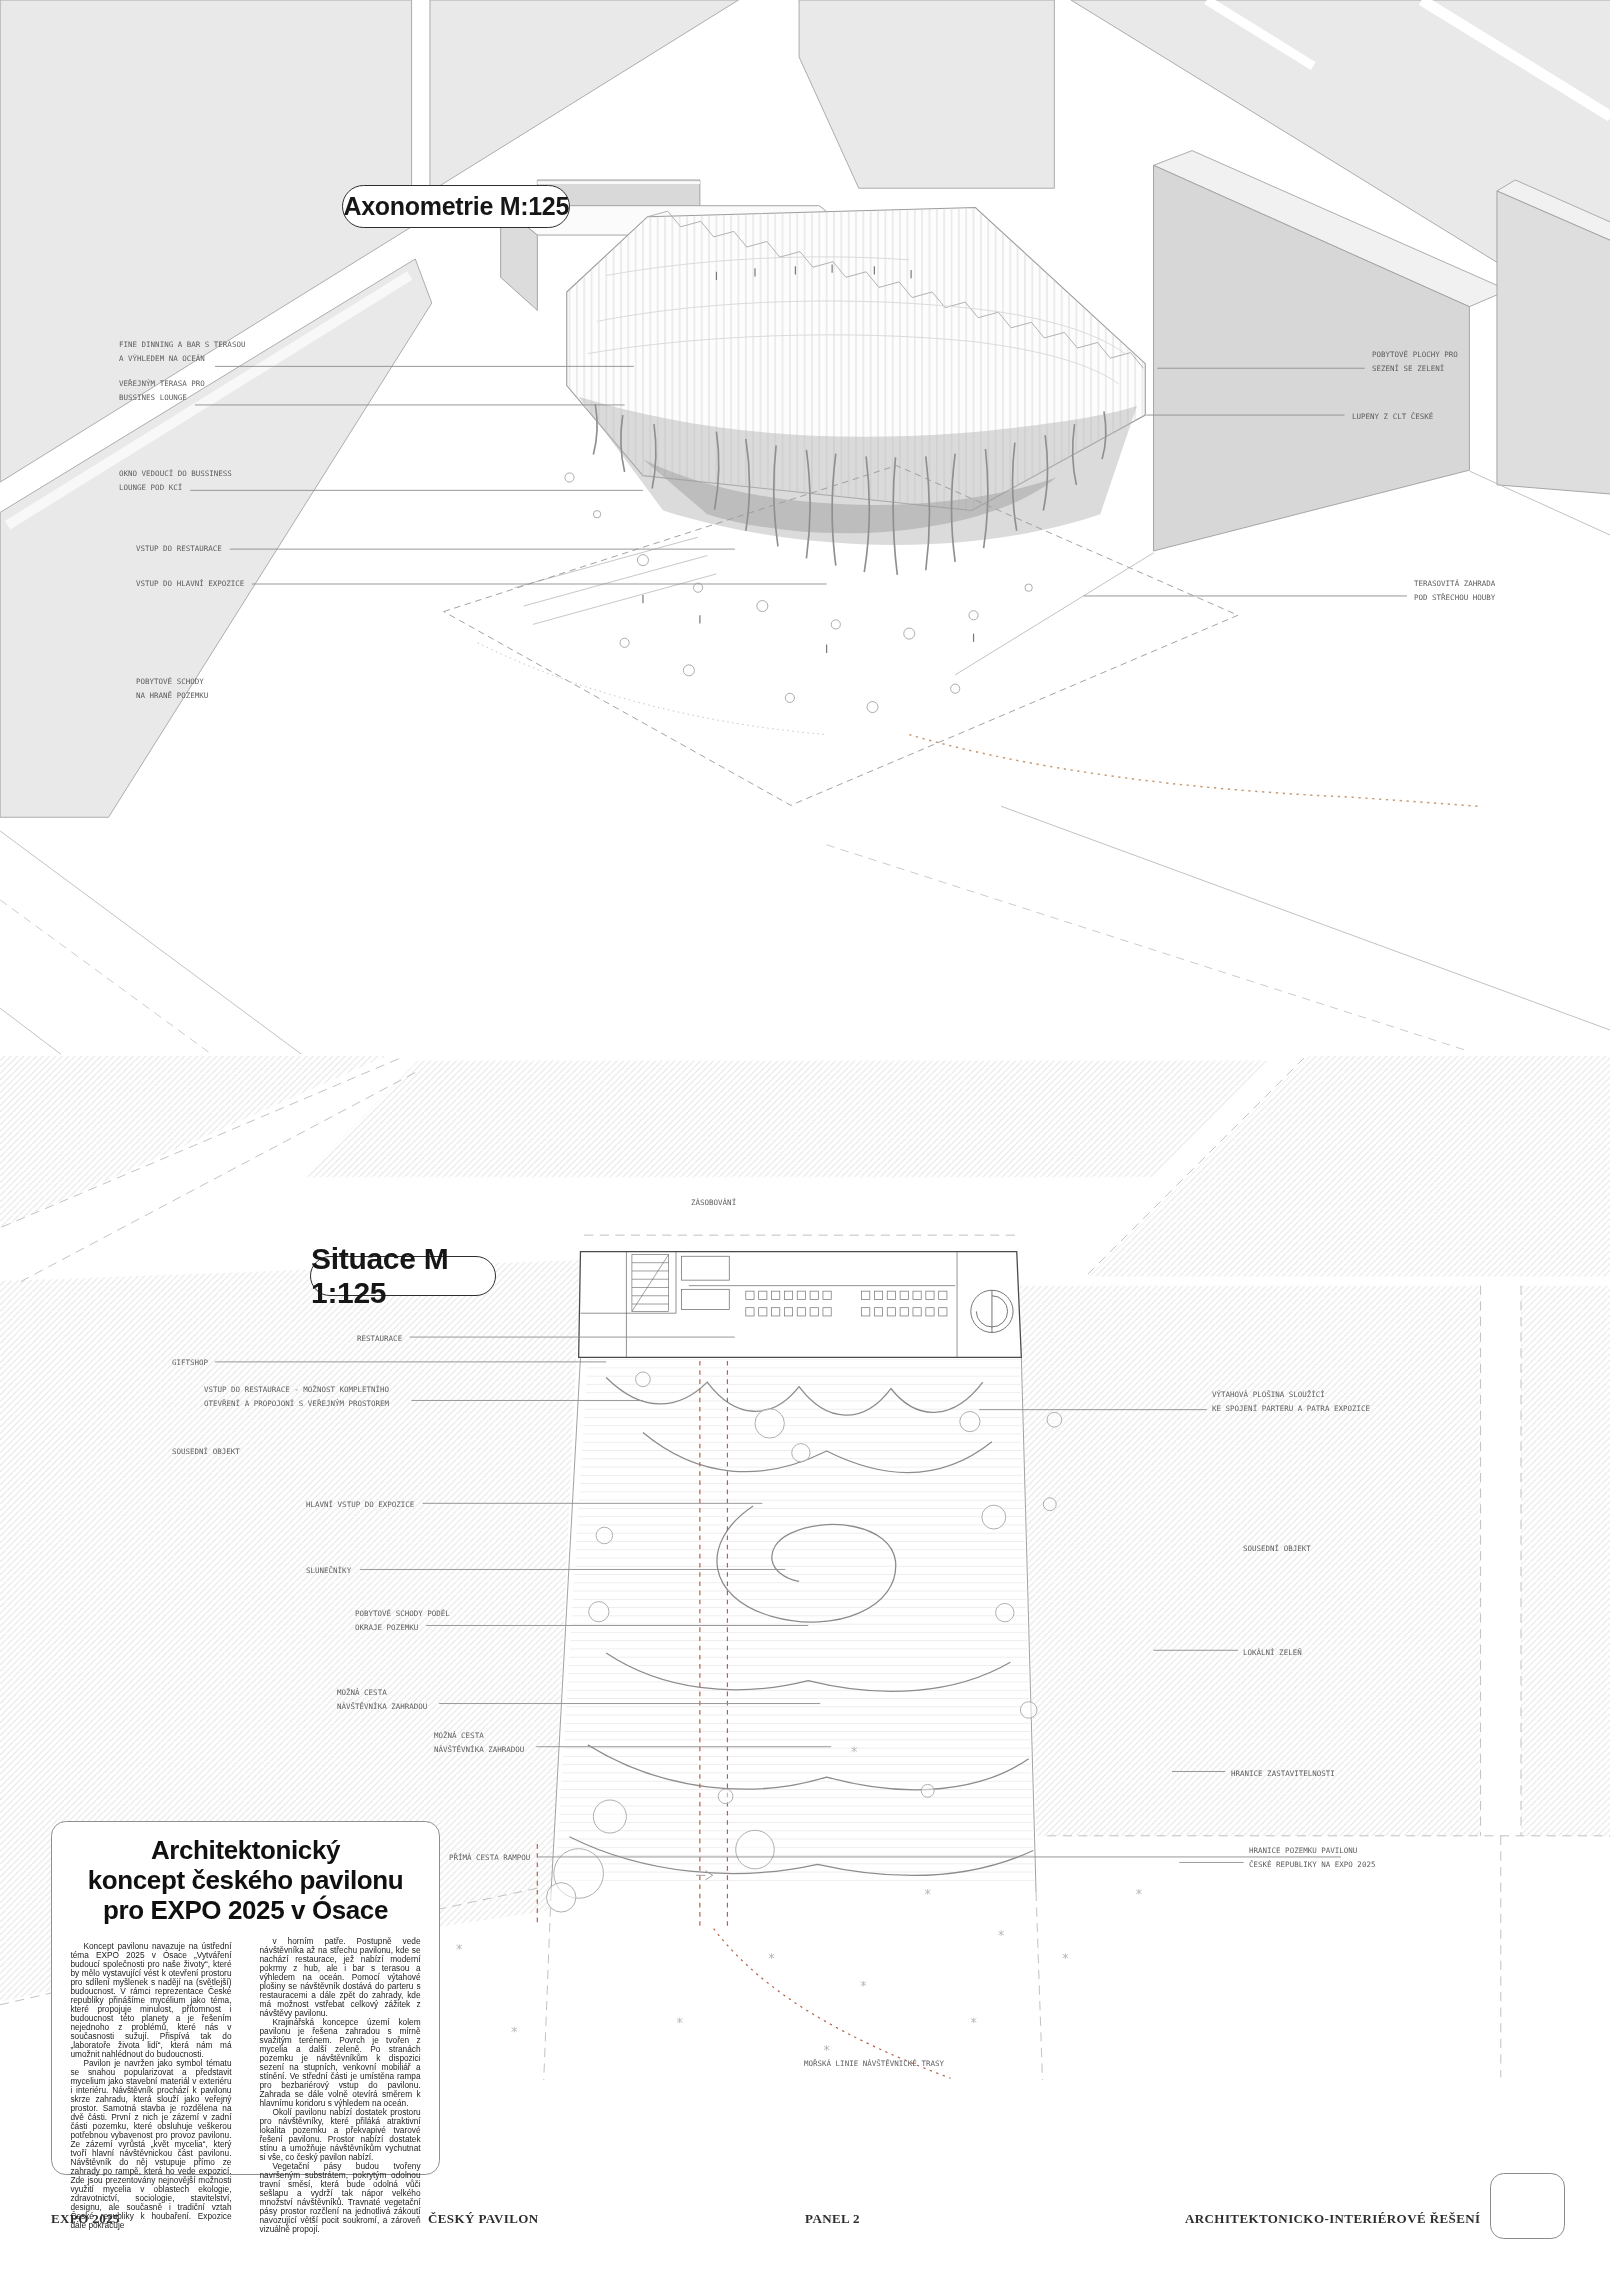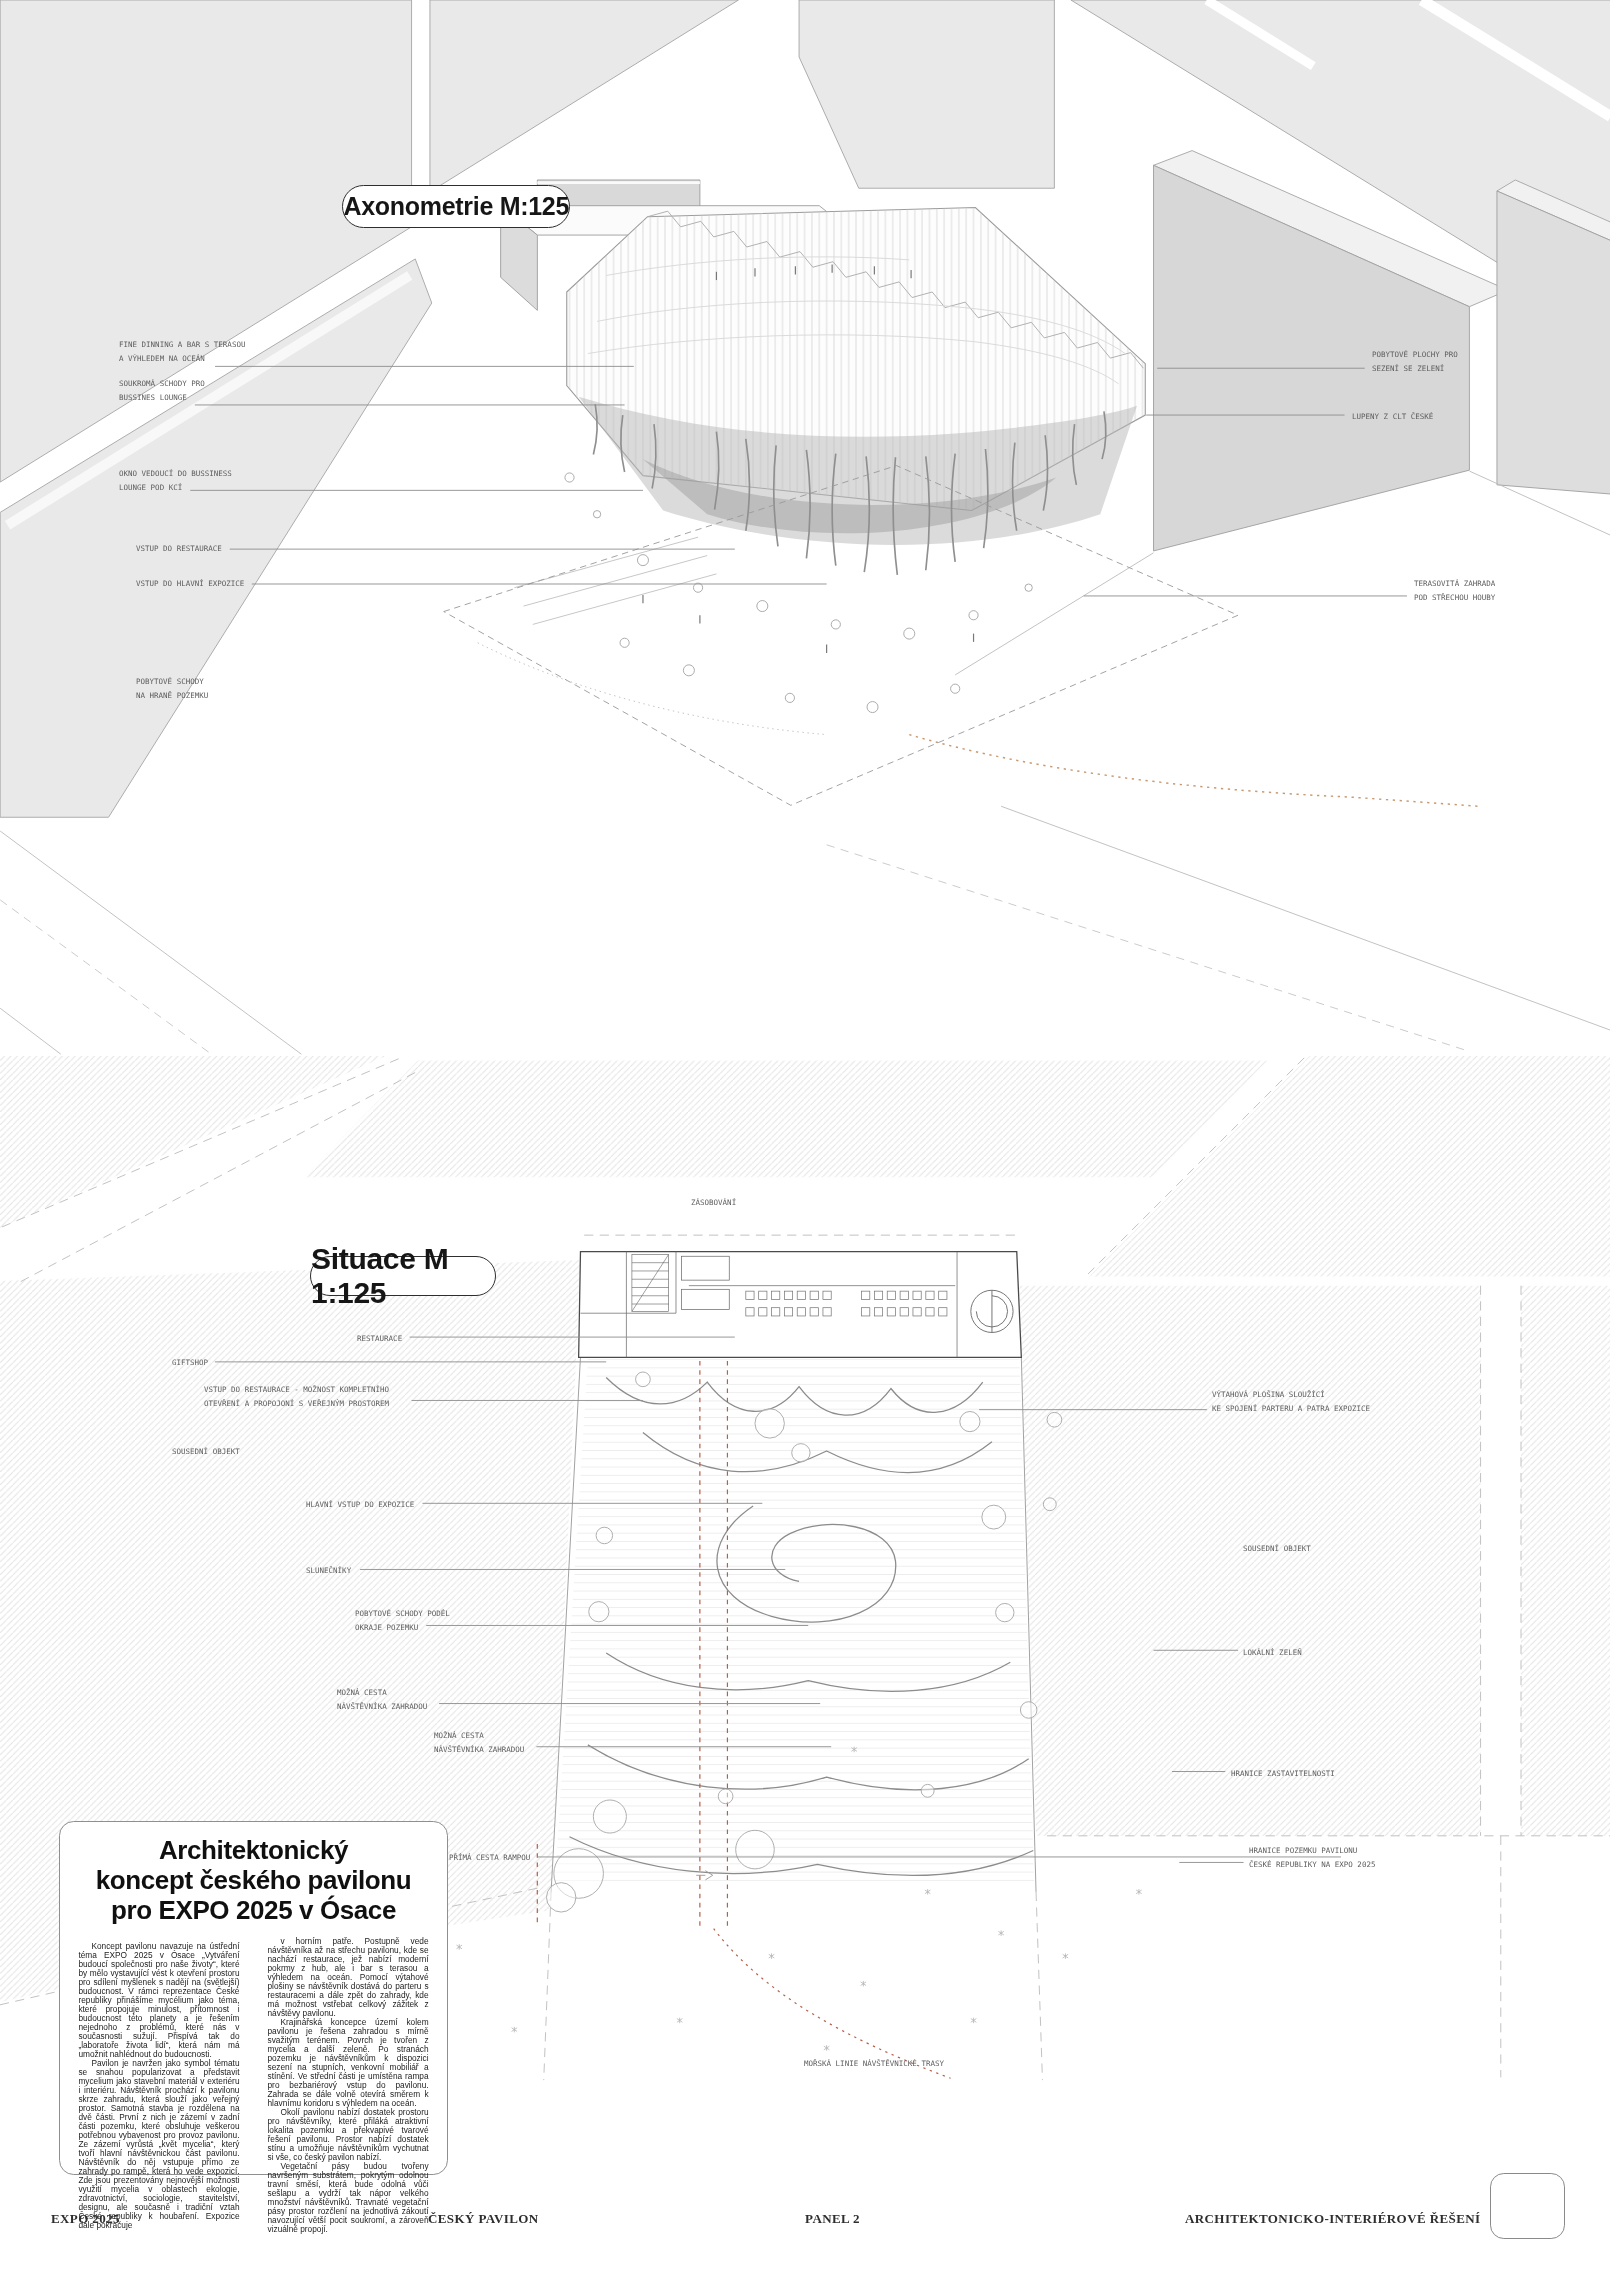--- a/index.html
+++ b/index.html
@@ -6,21 +6,21 @@
   .board{position:relative;width:1611px;height:2296px;background:#ffffff;overflow:hidden;
          font-family:"Liberation Sans",sans-serif;}
   svg.layer{position:absolute;left:0;}
   .lbl{position:absolute;font-family:"DejaVu Sans Mono",monospace;font-size:7.5px;
        line-height:13.8px;color:#5d5d5d;white-space:nowrap;}
   .pill{position:absolute;background:#fff;border:1.8px solid #2e2e2e;border-radius:22px;
         display:flex;align-items:center;justify-content:flex-end;font-weight:bold;color:#161616;}
   .pill.axon{left:342px;top:185px;width:226px;height:41px;font-size:25px;letter-spacing:-0.3px;}
   .pill.situace{left:310px;top:1256px;width:184px;height:38px;font-size:30px;letter-spacing:-0.3px;}
   .concept{position:absolute;left:51px;top:1821px;width:389px;height:354px;background:#fff;
-           border:1.4px solid #8f8f8f;border-radius:14.7px;box-sizing:border-box;padding:13.8px 18.4px 0 18.4px;margin-left:8px;}
+           border:1.4px solid #8f8f8f;border-radius:14.7px;box-sizing:border-box;padding:13.8px 18.4px 0 18.4px;}
   .concept-title{text-align:center;font-weight:bold;font-size:26px;line-height:1.15;
                  color:#101010;letter-spacing:-0.4px;}
   .concept-cols{display:flex;gap:28px;margin-top:12px;align-items:center;}
   .concept-col{flex:1;font-size:8.3px;line-height:9px;color:#222;text-align:justify;}
   .concept-col p{margin:0;text-indent:13px;}
   .foot{position:absolute;top:2211px;font-weight:bold;font-size:13px;letter-spacing:0.4px;color:#2e2e2e;font-family:Liberation Serif, serif;}
   .qr-box{position:absolute;left:1490px;top:2173px;width:73px;height:64px;
           border:1.4px solid #8a8a8a;border-radius:13.8px;background:#fff;}
 </style>
 </head>
@@ -332,21 +332,21 @@
   <div class="pill axon">
     <span>Axonometrie M:125</span>
   </div>
   <div class="pill situace">
     <span>Situace M 1:125</span>
   </div>
 
   <div class="lbl" style="left:119px;top:338px">
     <span>FINE DINNING A BAR S TERASOU</span><br><span>A VÝHLEDEM NA OCEÁN</span></div>
   <div class="lbl" style="left:119px;top:377px">
-    <span>SOUKROMÁ SCHODY PRO</span><br><span>BUSSINES LOUNGE</span></div>
+    <span>VEŘEJNÝM TERASA PRO</span><br><span>BUSSINES LOUNGE</span></div>
   <div class="lbl" style="left:119px;top:467px">
     <span>OKNO VEDOUCÍ DO BUSSINESS</span><br><span>LOUNGE POD KCÍ</span></div>
   <div class="lbl" style="left:136px;top:542px">
     <span>VSTUP DO RESTAURACE</span></div>
   <div class="lbl" style="left:136px;top:577px">
     <span>VSTUP DO HLAVNÍ EXPOZICE</span></div>
   <div class="lbl" style="left:136px;top:675px">
     <span>POBYTOVÉ SCHODY</span><br><span>NA HRANĚ POZEMKU</span></div>
   <div class="lbl" style="left:1372px;top:348px">
     <span>POBYTOVÉ PLOCHY PRO</span><br><span>SEZENÍ SE ZELENÍ</span></div>

